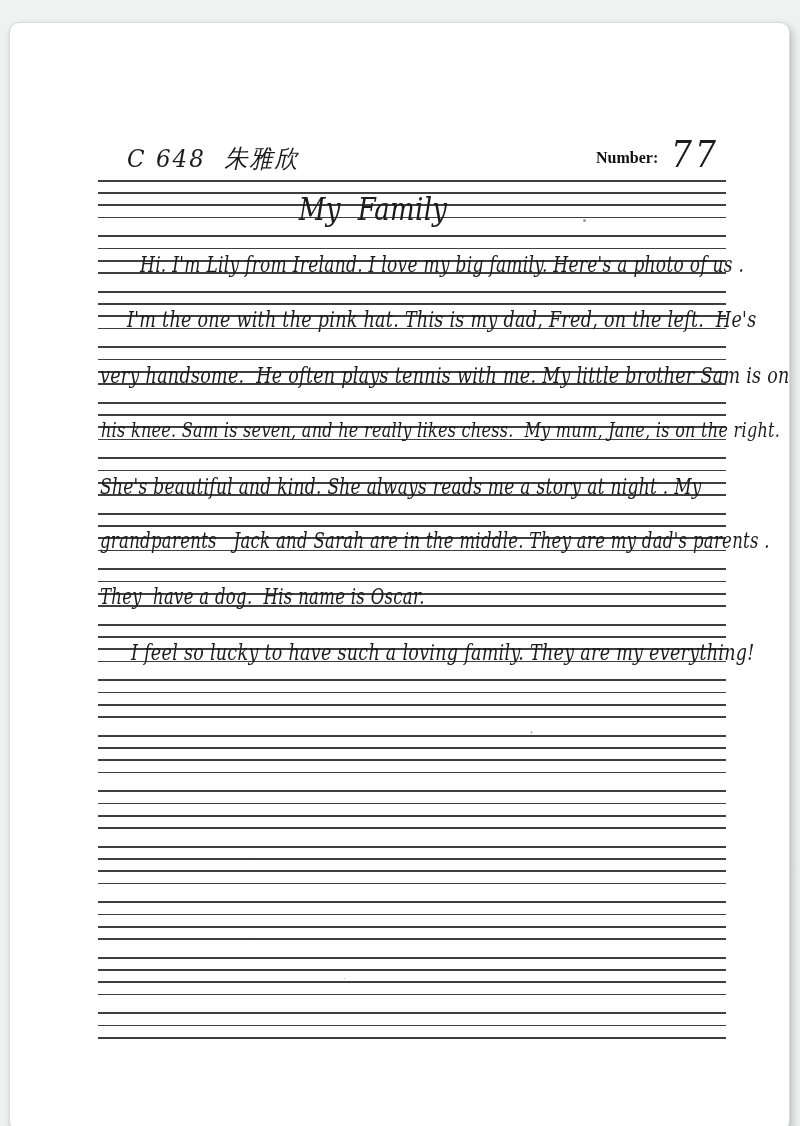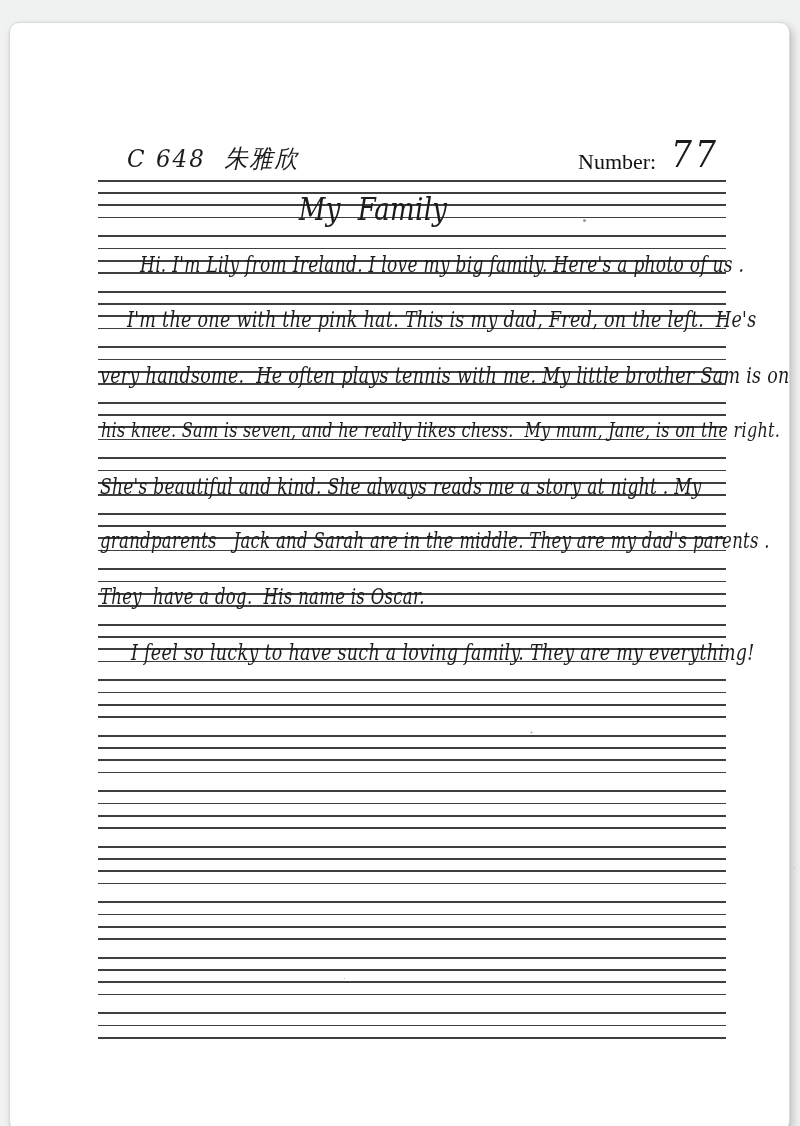--- a/index.html
+++ b/index.html
@@ -22,23 +22,23 @@
   }
 
   
   .class-id{
     position:absolute;left:117px;top:120px;
     font-style:italic;font-size:23px;color:var(--ink);
     letter-spacing:2px;white-space:pre;
     transform:scaleY(1.08);
   }
   .number-label{
-    position:absolute;left:568px;top:126px;
-    font-family:"Liberation Serif",serif;font-weight:normal;
-    font-size:22px;color:#111;
+    position:absolute;left:586px;top:126px;
+    font-family:"Liberation Serif",serif;font-weight:bold;
+    font-size:16px;color:#111;
   }
   .number-value{
     position:absolute;left:661px;top:112px;
     font-style:italic;font-size:33px;color:var(--ink);
     letter-spacing:3px;white-space:pre;
     transform:scaleY(1.12);
   }
 
   
   .rules{

